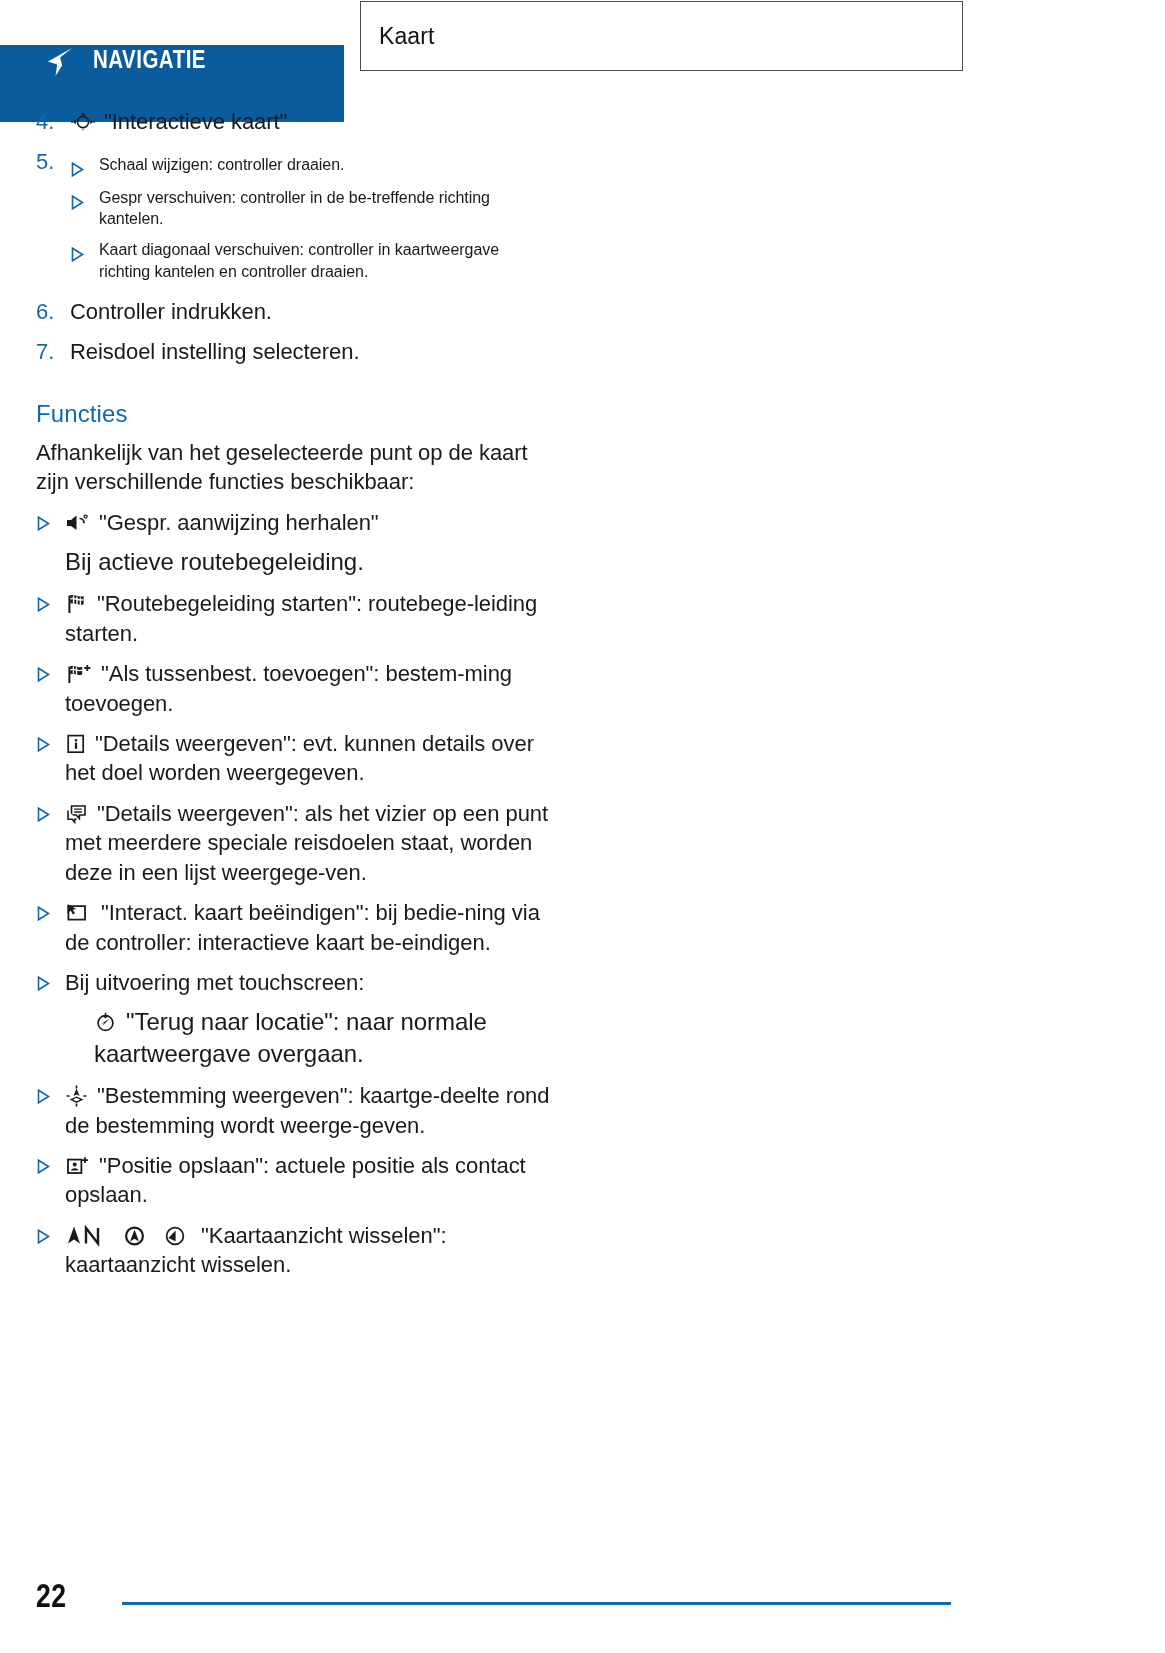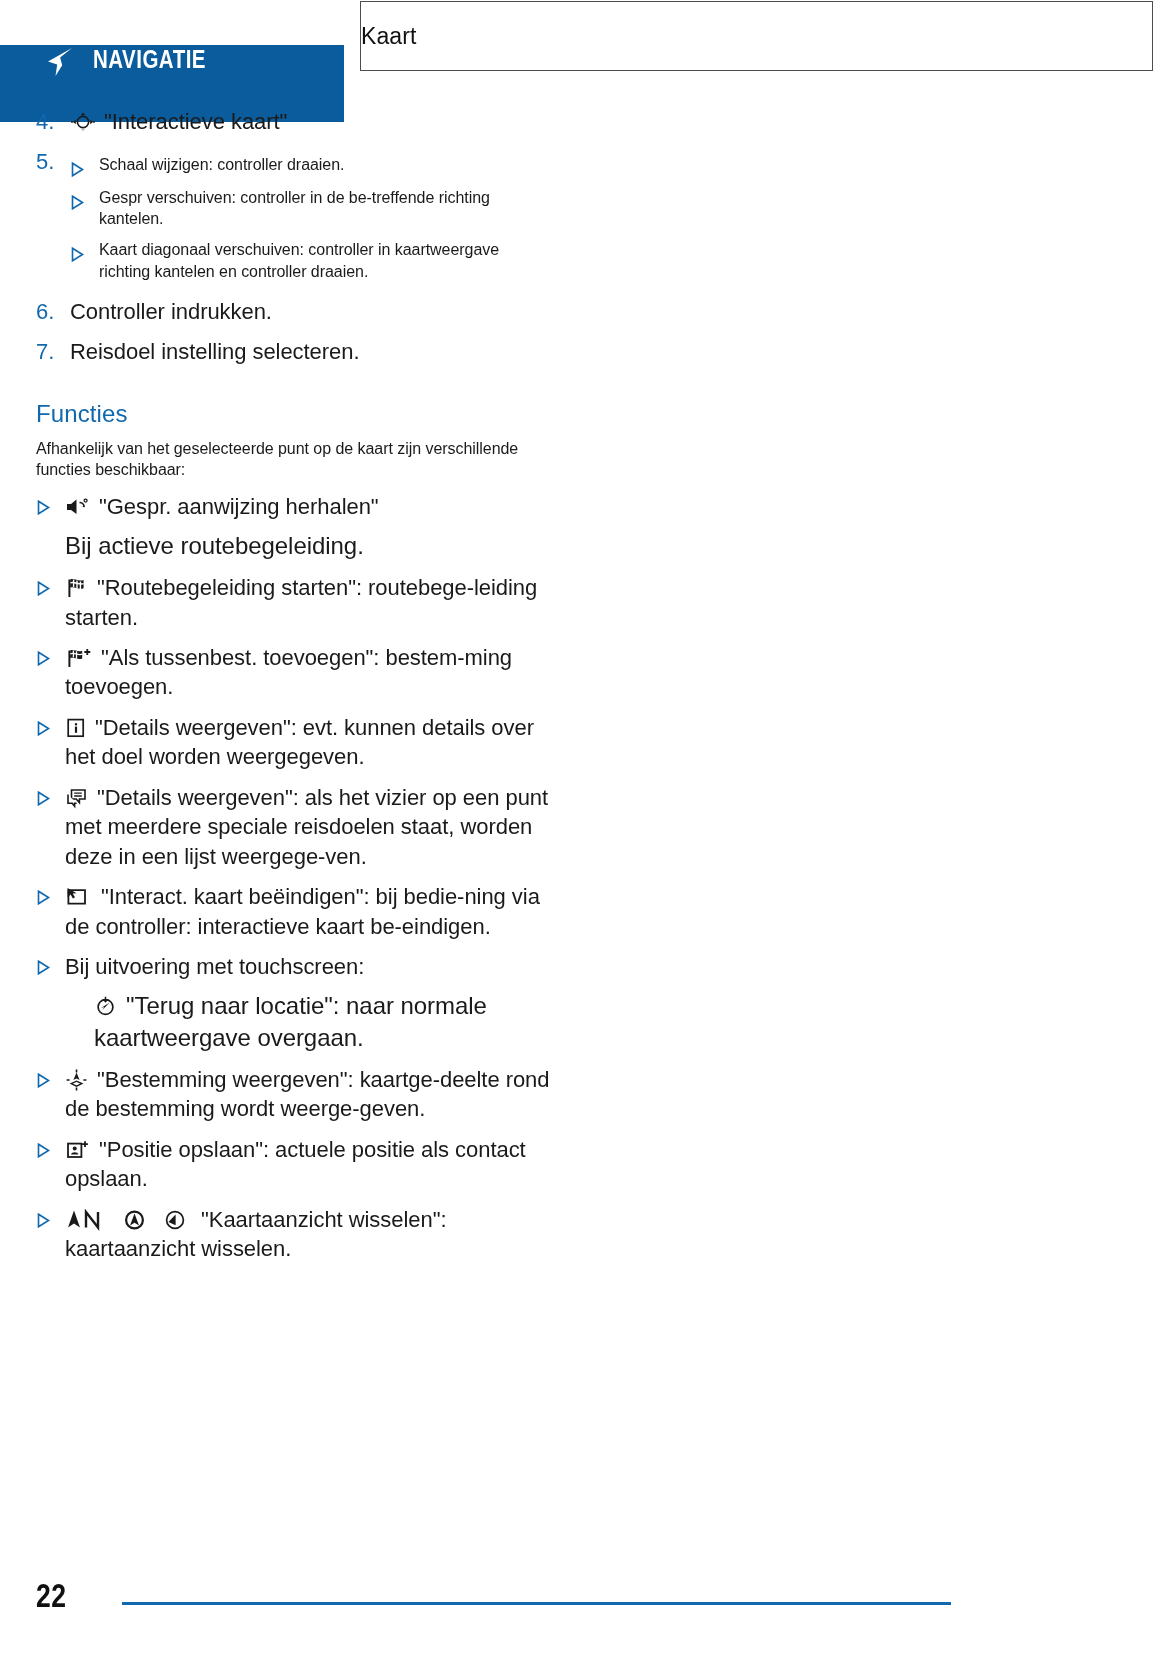--- a/index.html
+++ b/index.html
@@ -48,28 +48,29 @@
     font-weight: bold;
     letter-spacing: 0.6px;
     transform: scaleX(0.82);
     transform-origin: left center;
     white-space: nowrap;
   }
   .chapter-tab {
     position: absolute;
     top: 1px;
     left: 360px;
-    width: 793px;
+    width: 603px;
     height: 70px;
     border: 1px solid #4d4d4d;
     border-left: 1px solid #4d4d4d;
     background: #ffffff;
     box-sizing: border-box;
     display: flex;
     align-items: center;
+    padding-left: 18px;
   }
   .chapter-label {
     font-size: 23px;
     color: #111111;
     letter-spacing: 0.1px;
   }
 
   
   .content {
     position: absolute;
@@ -133,21 +134,21 @@
   
   h2.section-title {
     color: #1068AE;
     font-size: 24px;
     font-weight: normal;
     margin: 33px 0 10px 0;
     letter-spacing: 0.1px;
   }
   p.intro {
     margin: 0 0 12px 0;
-    font-size: 16px;
+    font-size: 22px;
     line-height: 1.34;
     letter-spacing: -0.05px;
   }
 
   
   ul.funcs {
     list-style: none;
     margin: 0;
     padding: 0;
   }

